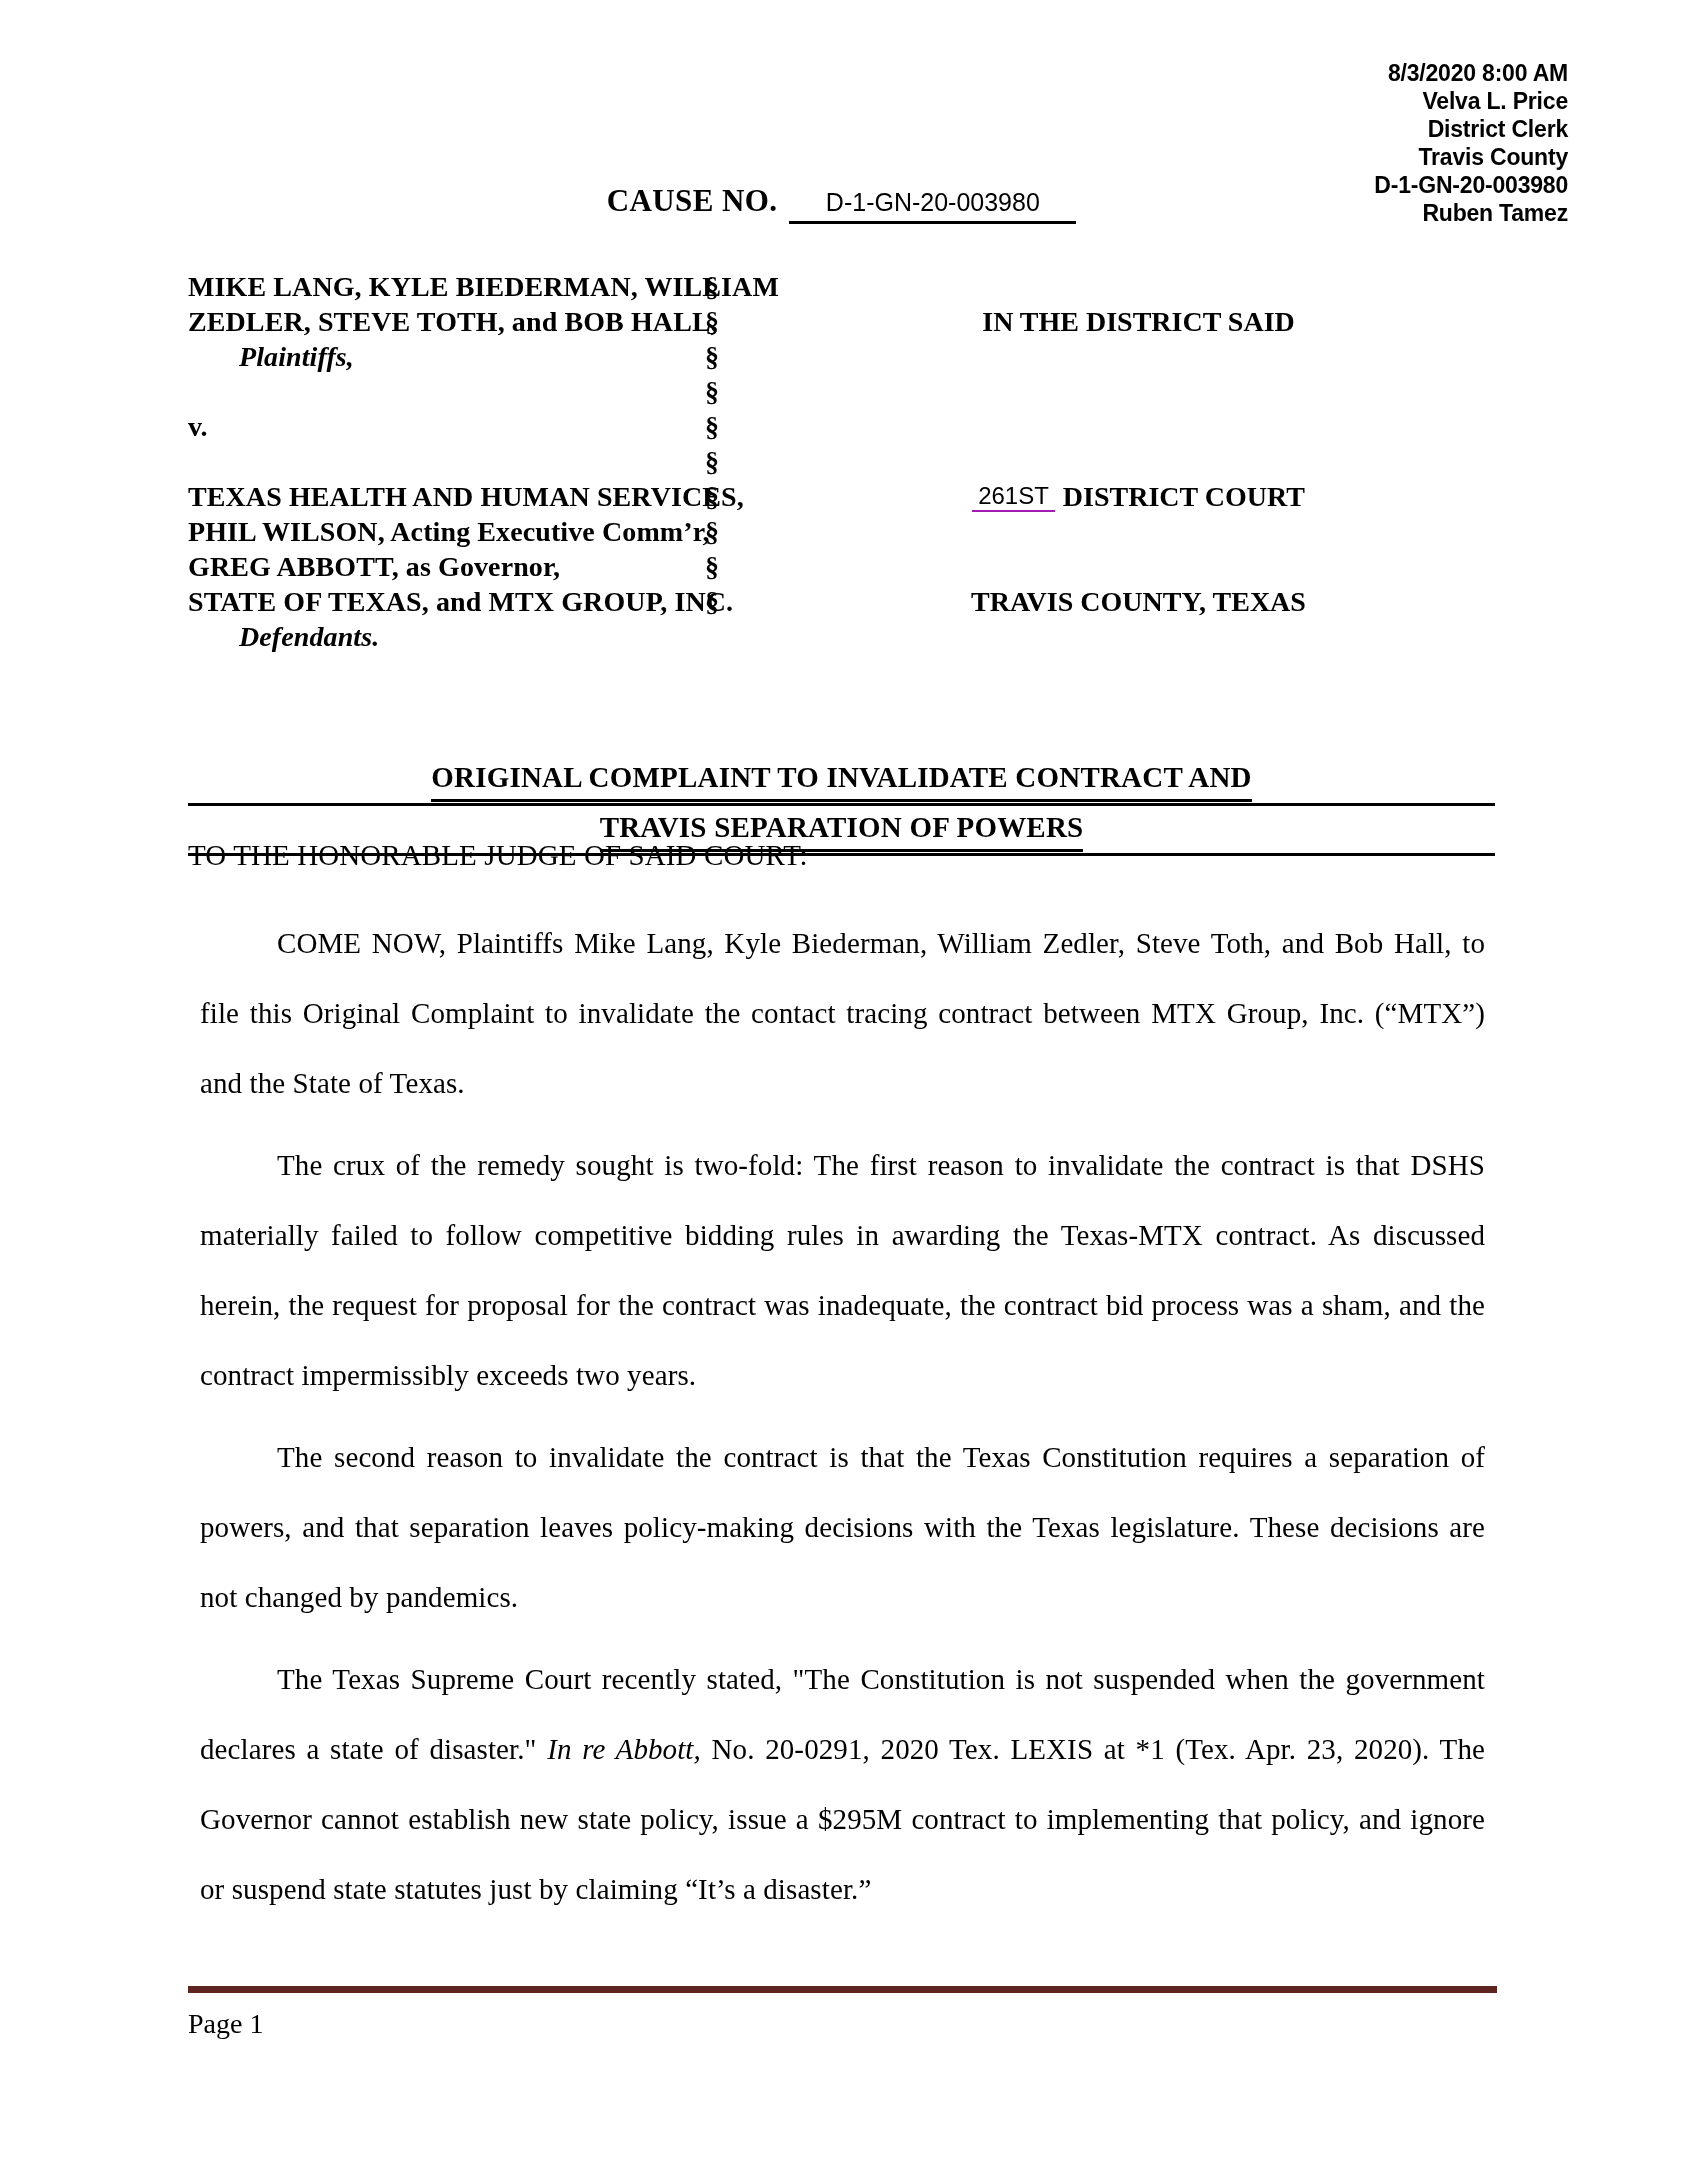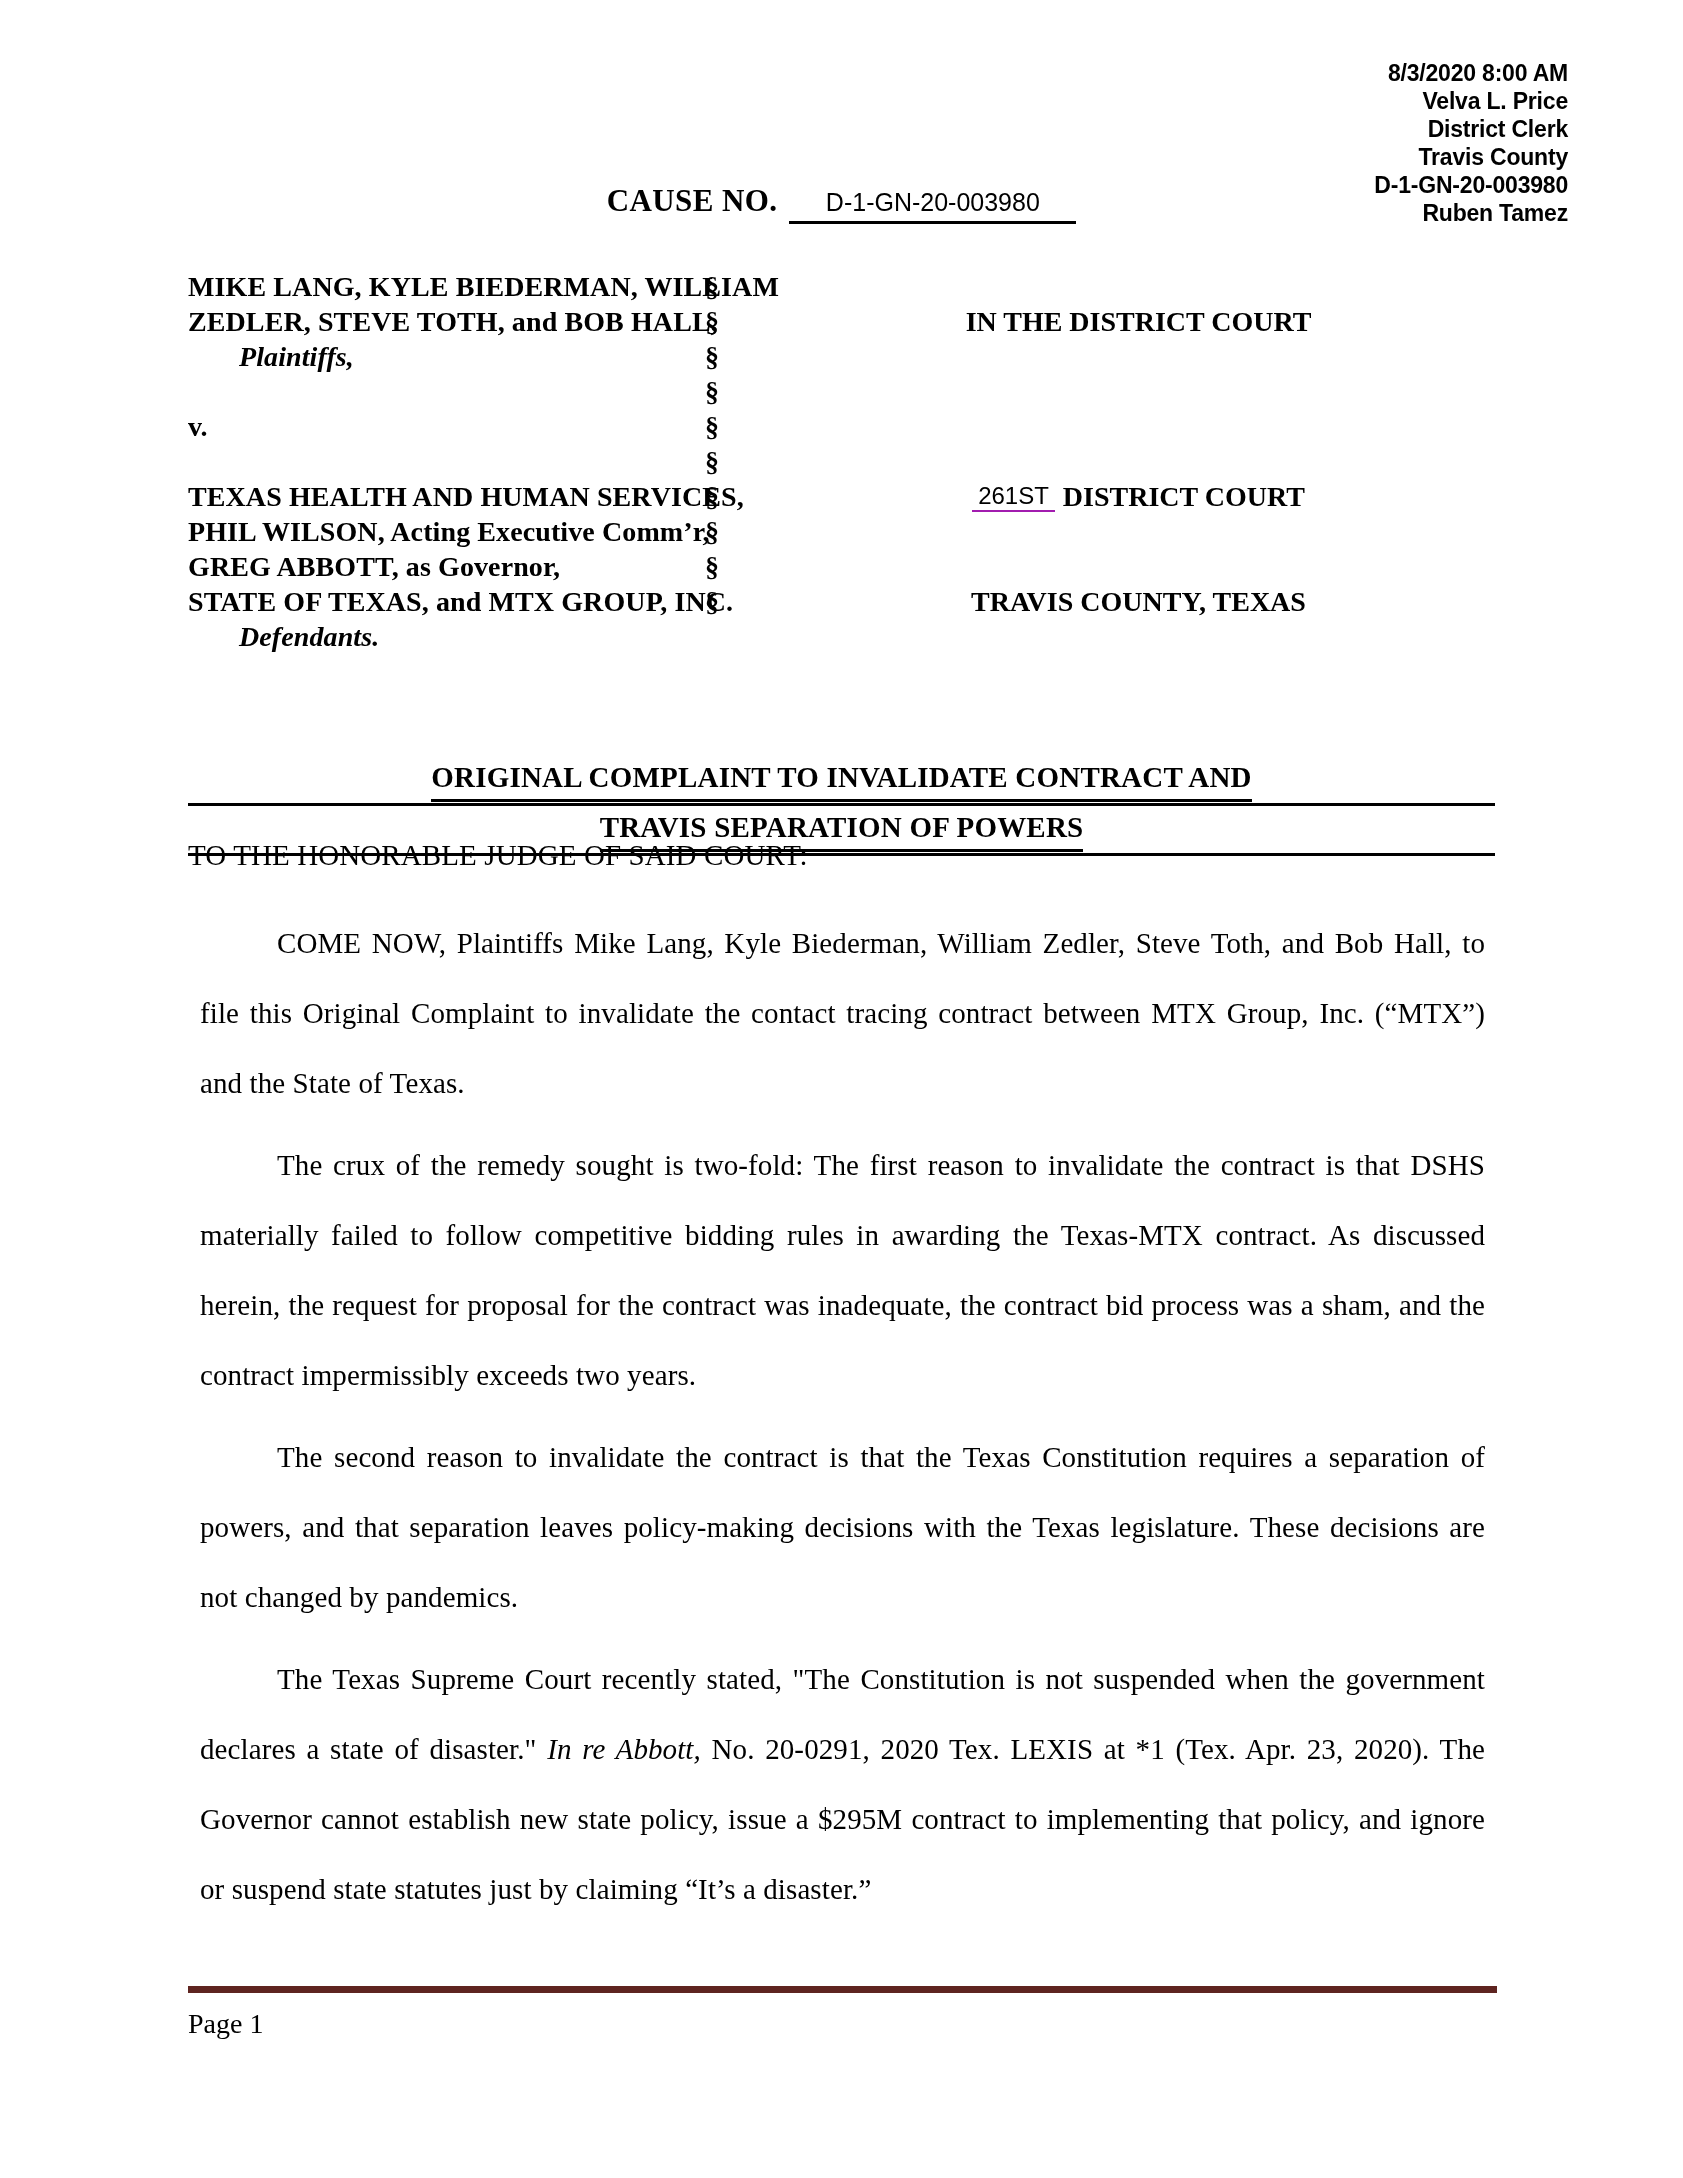--- a/index.html
+++ b/index.html
@@ -251,21 +251,21 @@
           <span>§</span>
           <span>§</span>
           <span>§</span>
           <span>§</span>
           <span>§</span>
           <span>§</span>
         </div>
 
       <div class="cap-right">
         <span class="r-line">&nbsp;</span>
-        <span class="r-line">IN THE DISTRICT COURT</span>
+        <span class="r-line">IN THE DISTRICT SAID</span>
         <span class="r-line">&nbsp;</span>
         <span class="r-line">&nbsp;</span>
         <span class="r-line">&nbsp;</span>
         <span class="r-line">&nbsp;</span>
         <span class="r-line"><span class="court-number">261ST</span><span>DISTRICT COURT</span></span>
         <span class="r-line">&nbsp;</span>
         <span class="r-line">&nbsp;</span>
         <span class="r-line">TRAVIS COUNTY, TEXAS</span>
       </div>
 

